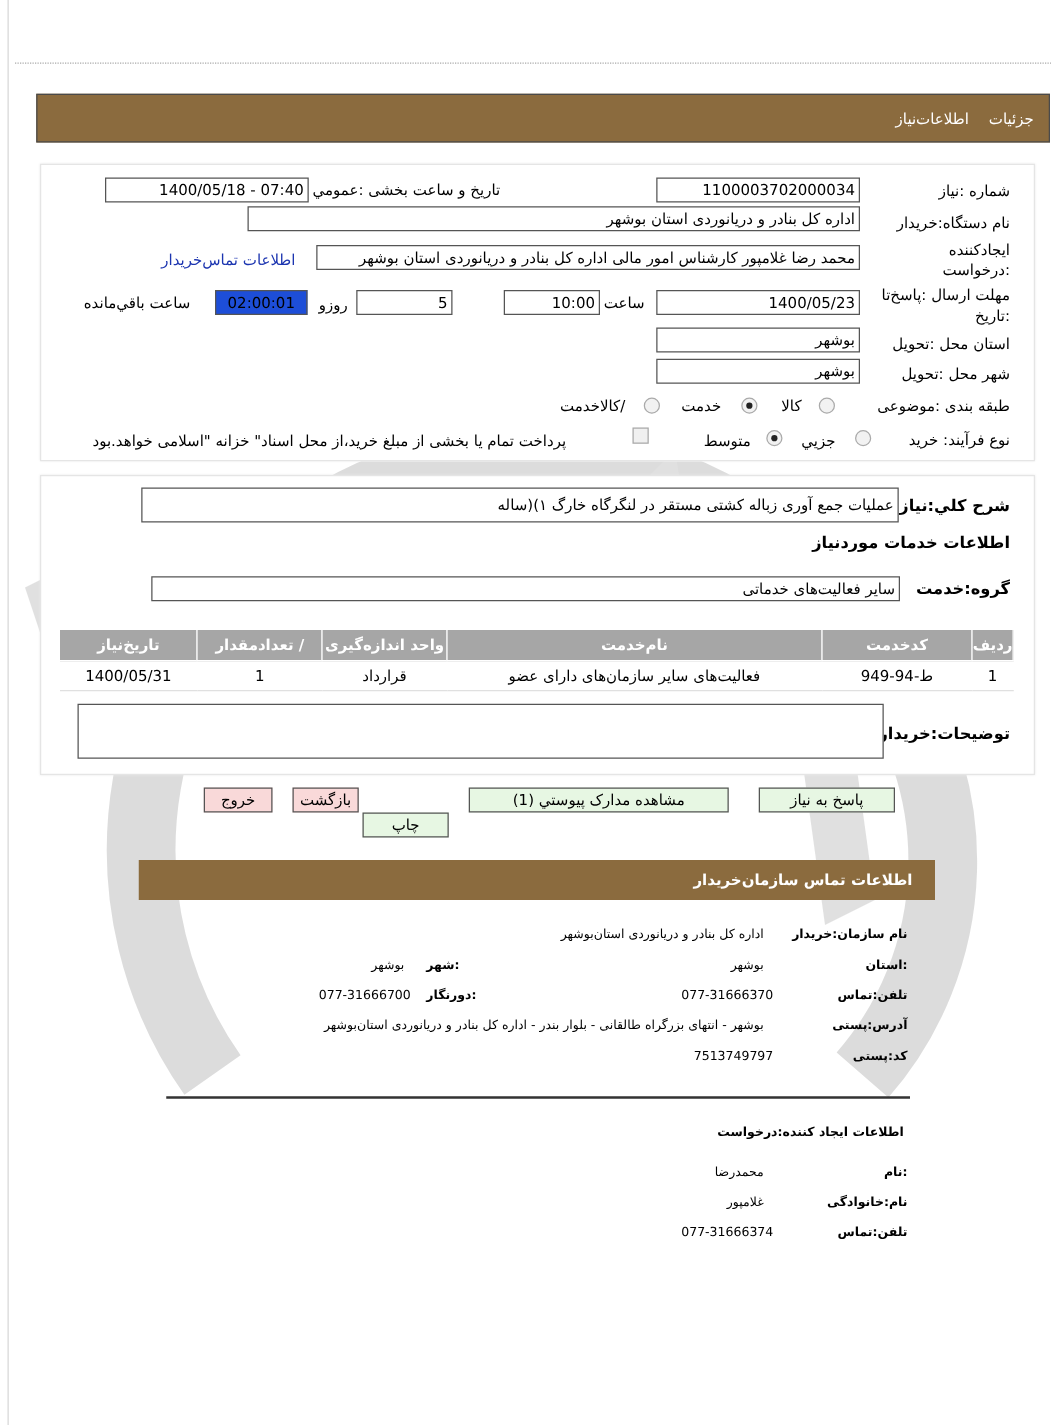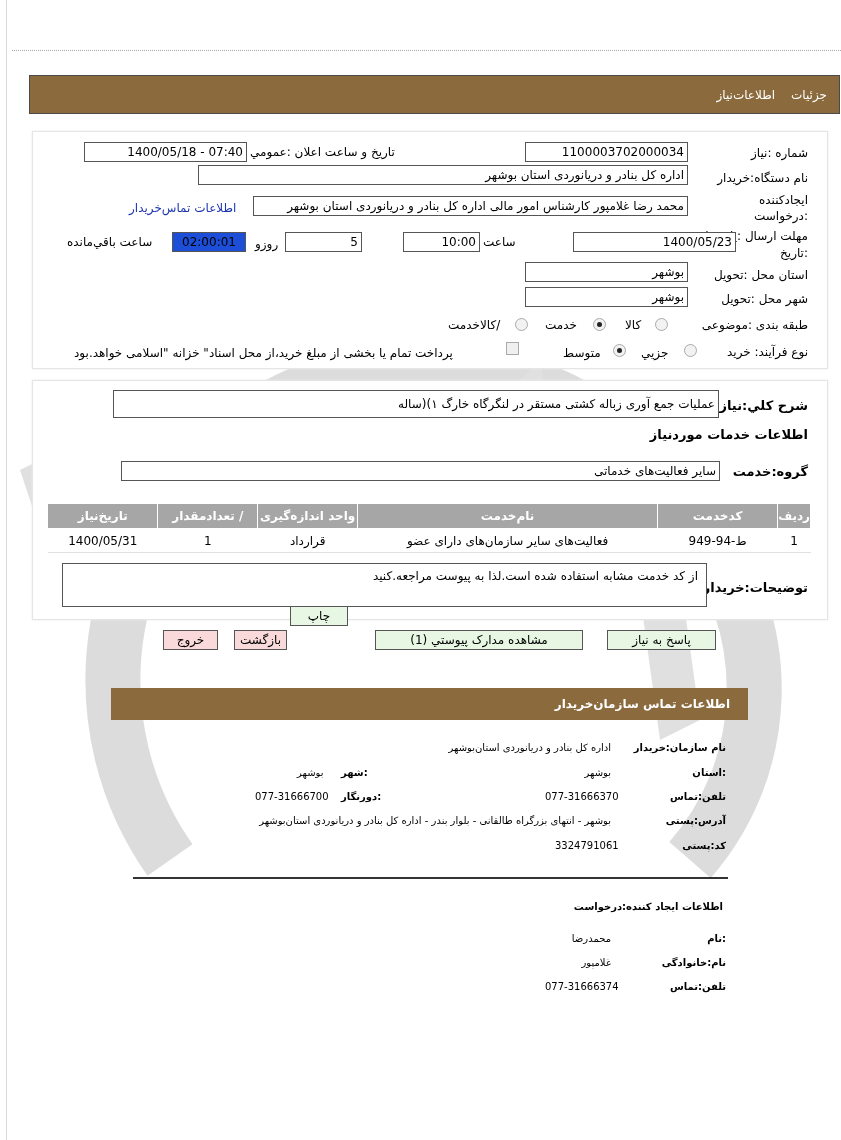--- a/index.html
+++ b/index.html
@@ -56,34 +56,34 @@
 
 <div class="tabbar">
   <span>جزئیات</span>
   <span>اطلاعات‌نیاز</span>
 </div>
 
 <div class="panel" style="left:32px; top:131px; width:796px; height:238px;"></div>
 
 <div class="abs lbl" style="right:33px; top:146px;">شماره :نیاز</div>
 <div class="box ltr" style="left:525px; top:142px; width:163px;">1100003702000034</div>
-<div class="abs lbl" style="left:250px; top:145px;">تاریخ و ساعت اعلان :عمومي</div>
+<div class="abs lbl" style="left:250px; top:145px;">تاریخ و ساعت بخشی :عمومي</div>
 <div class="box ltr" style="left:84px; top:142px; width:163px;">1400/05/18 - 07:40</div>
 
 <div class="abs lbl" style="right:33px; top:171px;">نام دستگاه:خریدار</div>
 <div class="box rtl" style="left:198px; top:165px; width:490px;">اداره کل بنادر و دریانوردی استان بوشهر</div>
 
 <div class="abs lbl" style="right:33px; top:193px;">ایجادکننده</div>
 <div class="abs lbl" style="right:33px; top:209px;">:درخواست</div>
 <div class="box rtl" style="left:253px; top:196px; width:435px;">محمد رضا غلامپور کارشناس امور مالی اداره کل بنادر و دریانوردی استان بوشهر</div>
 <div class="abs link" style="left:129px; top:201px; direction:rtl;">اطلاعات تماس‌خریدار</div>
 
 <div class="abs lbl" style="right:33px; top:229px;">مهلت ارسال :پاسخ‌تا</div>
 <div class="abs lbl" style="right:33px; top:246px;">:تاریخ</div>
-<div class="box ltr" style="left:525px; top:232px; width:163px;margin-left:48px;">1400/05/23</div>
+<div class="box ltr" style="left:525px; top:232px; width:163px;">1400/05/23</div>
 <div class="abs lbl" style="left:483px; top:235px;">ساعت</div>
 <div class="box ltr" style="left:403px; top:232px; width:77px;">10:00</div>
 <div class="box ltr" style="left:285px; top:232px; width:77px;">5</div>
 <div class="abs lbl" style="left:255px; top:237px;">روزو</div>
 <div class="box timer" style="left:172px; top:232px; width:74px;">02:00:01</div>
 <div class="abs lbl" style="left:67px; top:235px;">ساعت باقي‌مانده</div>
 
 <div class="abs lbl" style="right:33px; top:268px;">استان محل :تحویل</div>
 <div class="box rtl" style="left:525px; top:262px; width:163px;">بوشهر</div>
 <div class="abs lbl" style="right:33px; top:292px;">شهر محل :تحویل</div>
@@ -132,26 +132,25 @@
       <td>فعالیت‌های سایر سازمان‌های دارای عضو</td>
       <td>قرارداد</td>
       <td>1</td>
       <td>1400/05/31</td>
     </tr>
   </tbody>
 </table>
 
 <div class="abs lbl bold" style="right:33px; top:580px; font-size:13px;">توضیحات:خریدار</div>
 <div class="box rtl" style="left:62px; top:563px; width:645px; height:44px; line-height:15px; padding-top:5px; padding-right:8px;">
-  <div>از کد خدمت مشابه استفاده شده است.لذا به پیوست مراجعه.کنید</div>
 </div>
 
 <div class="btn green" style="left:607px; top:630px; width:109px;">پاسخ به نیاز</div>
 <div class="btn green" style="left:375px; top:630px; width:208px;">مشاهده مدارک پیوستي (1)</div>
-<div class="btn green" style="left:290px; top:606px; width:58px;">چاپ</div>
+<div class="btn green" style="left:290px; top:650px; width:69px;">چاپ</div>
 <div class="btn red" style="left:234px; top:630px; width:53px;">بازگشت</div>
 <div class="btn red" style="left:163px; top:630px; width:55px;">خروج</div>
 
 <div class="section-header">اطلاعات  تماس سازمان‌خریدار</div>
 
 <div class="abs c-lbl" style="right:115px; top:742px;">نام  سازمان:خریدار</div>
 <div class="abs c-val" style="right:230px; top:742px;">اداره کل بنادر و دریانوردی استان‌بوشهر</div>
 
 <div class="abs c-lbl" style="right:115px; top:767px;">:استان</div>
 <div class="abs c-val" style="right:230px; top:767px;">بوشهر</div>
@@ -160,21 +159,21 @@
 
 <div class="abs c-lbl" style="right:115px; top:791px;">تلفن:تماس</div>
 <div class="abs c-val" style="left:545px; top:791px; direction:ltr;">077-31666370</div>
 <div class="abs c-lbl" style="left:341px; top:791px;">:دورنگار</div>
 <div class="abs c-val" style="left:255px; top:791px; direction:ltr;">077-31666700</div>
 
 <div class="abs c-lbl" style="right:115px; top:815px;">آدرس:پستی</div>
 <div class="abs c-val" style="right:230px; top:815px;">بوشهر - انتهای بزرگراه طالقانی - بلوار بندر - اداره کل بنادر و دریانوردی استان‌بوشهر</div>
 
 <div class="abs c-lbl" style="right:115px; top:840px;">کد:پستی</div>
-<div class="abs c-val" style="left:555px; top:840px; direction:ltr;">3324791061</div>
+<div class="abs c-val" style="left:555px; top:840px; direction:ltr;">7513749797</div>
 
 <div class="sep"></div>
 
 <div class="abs c-lbl" style="right:118px; top:901px;">اطلاعات  ایجاد کننده:درخواست</div>
 <div class="abs c-lbl" style="right:115px; top:933px;">:نام</div>
 <div class="abs c-val" style="right:230px; top:933px;">محمدرضا</div>
 <div class="abs c-lbl" style="right:115px; top:957px;">نام:خانوادگی</div>
 <div class="abs c-val" style="right:230px; top:957px;">غلامپور</div>
 <div class="abs c-lbl" style="right:115px; top:981px;">تلفن:تماس</div>
 <div class="abs c-val" style="left:545px; top:981px; direction:ltr;">077-31666374</div>

